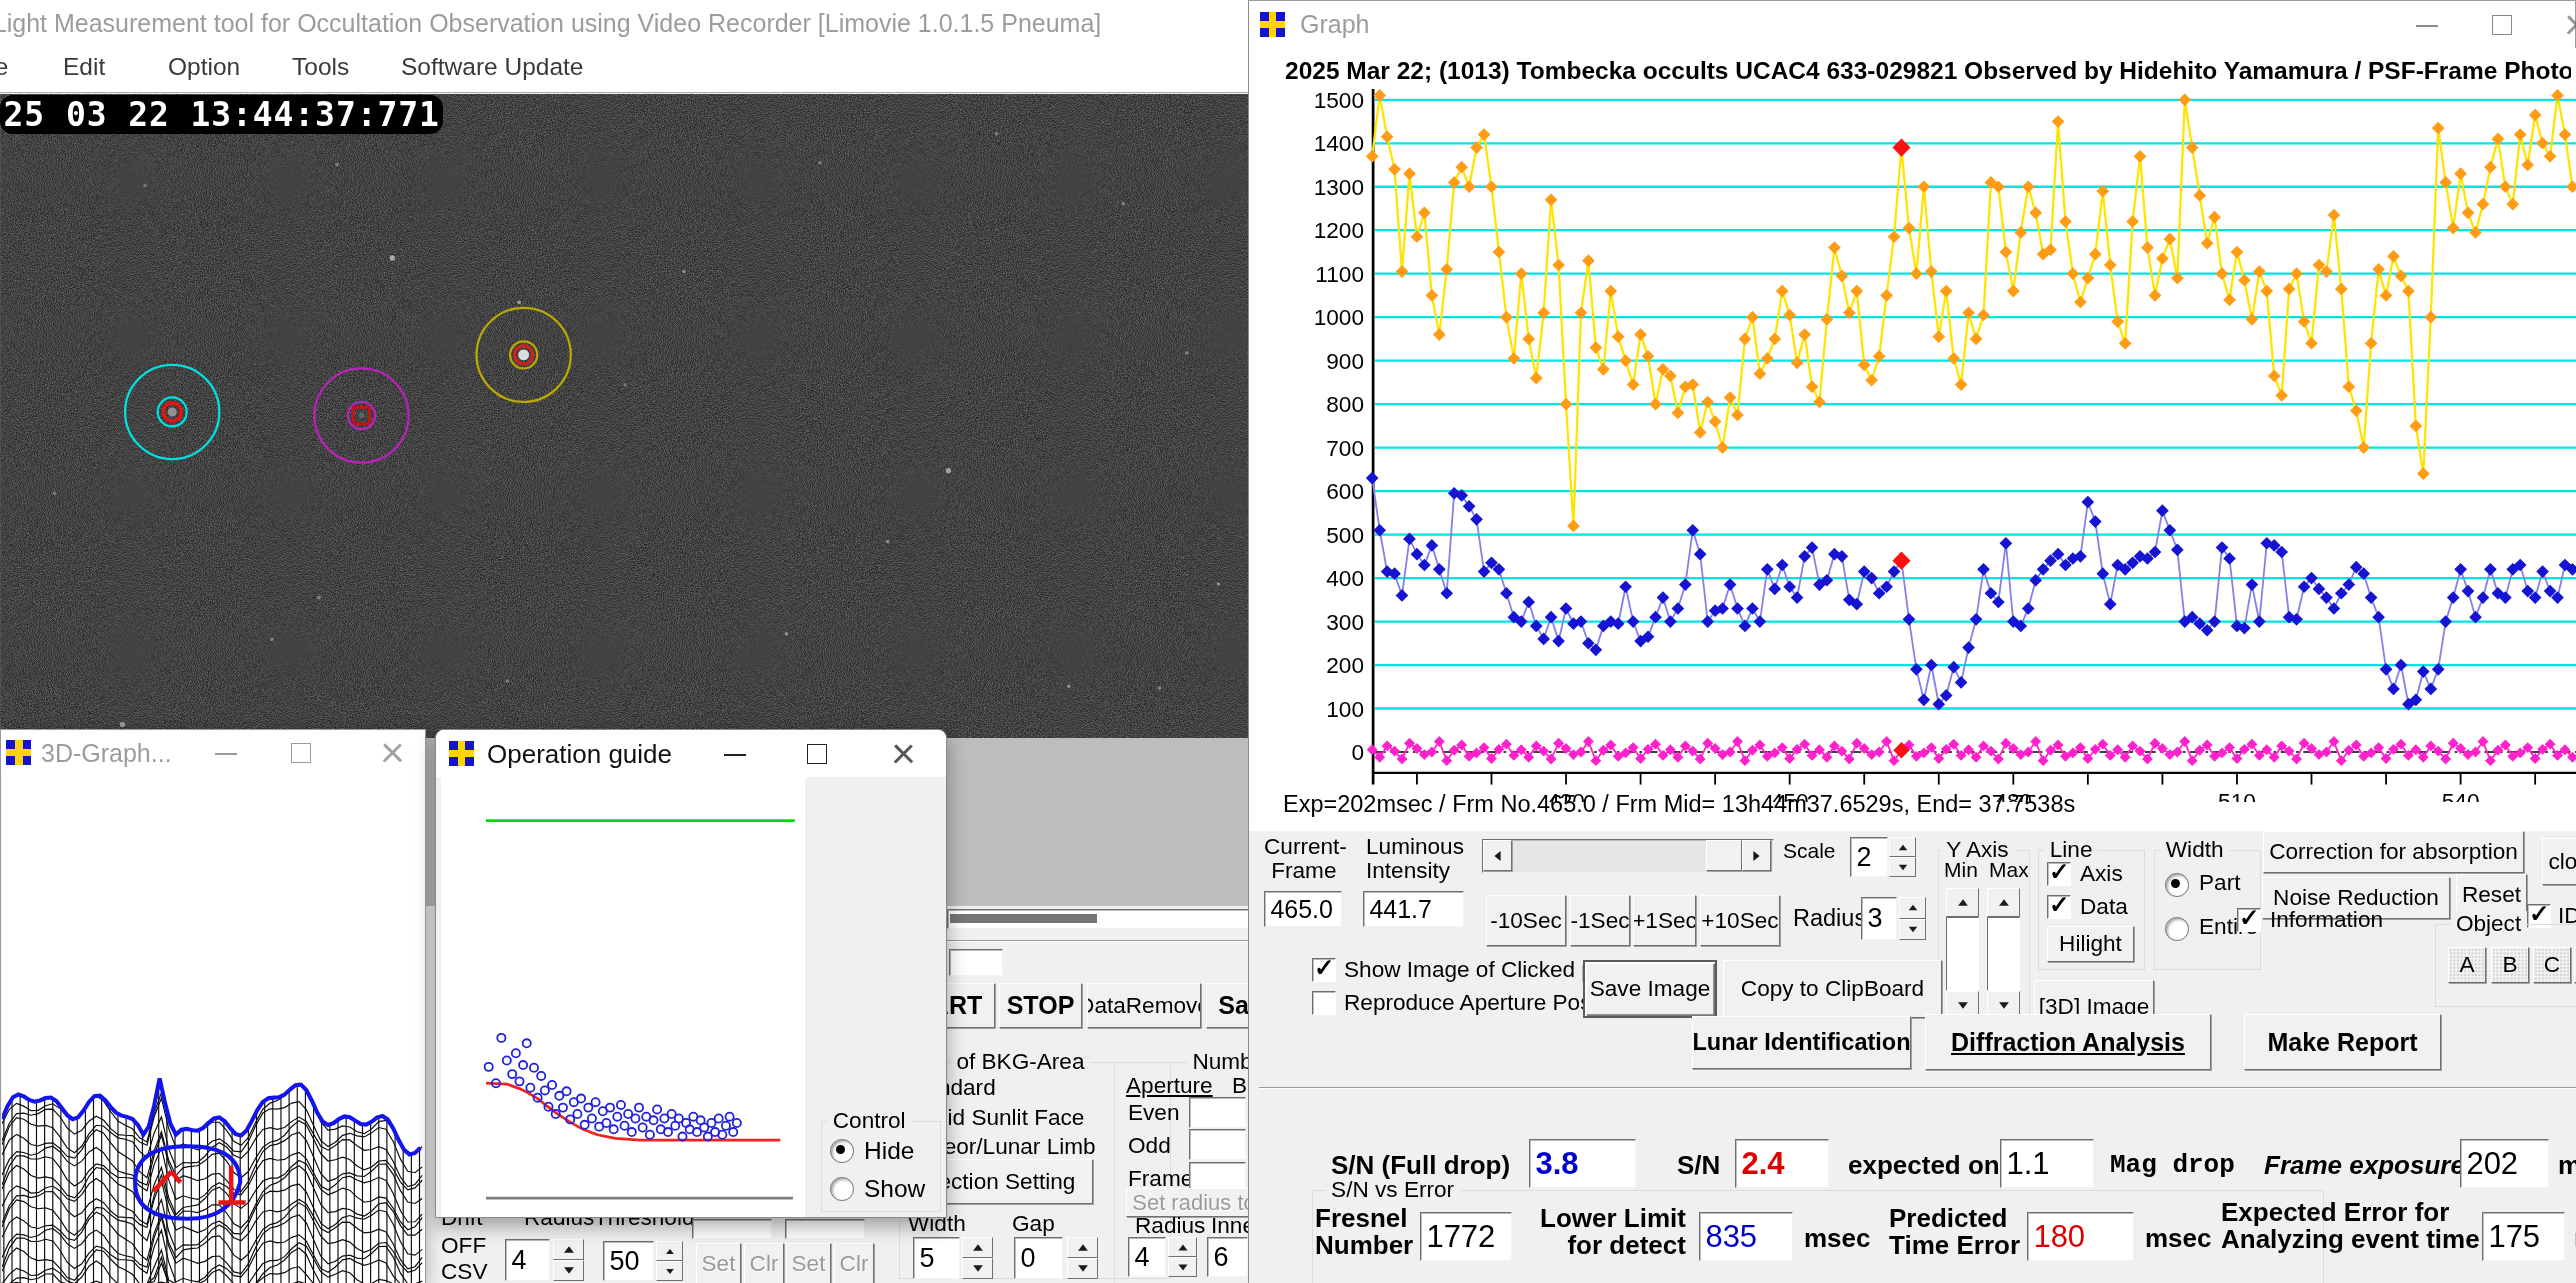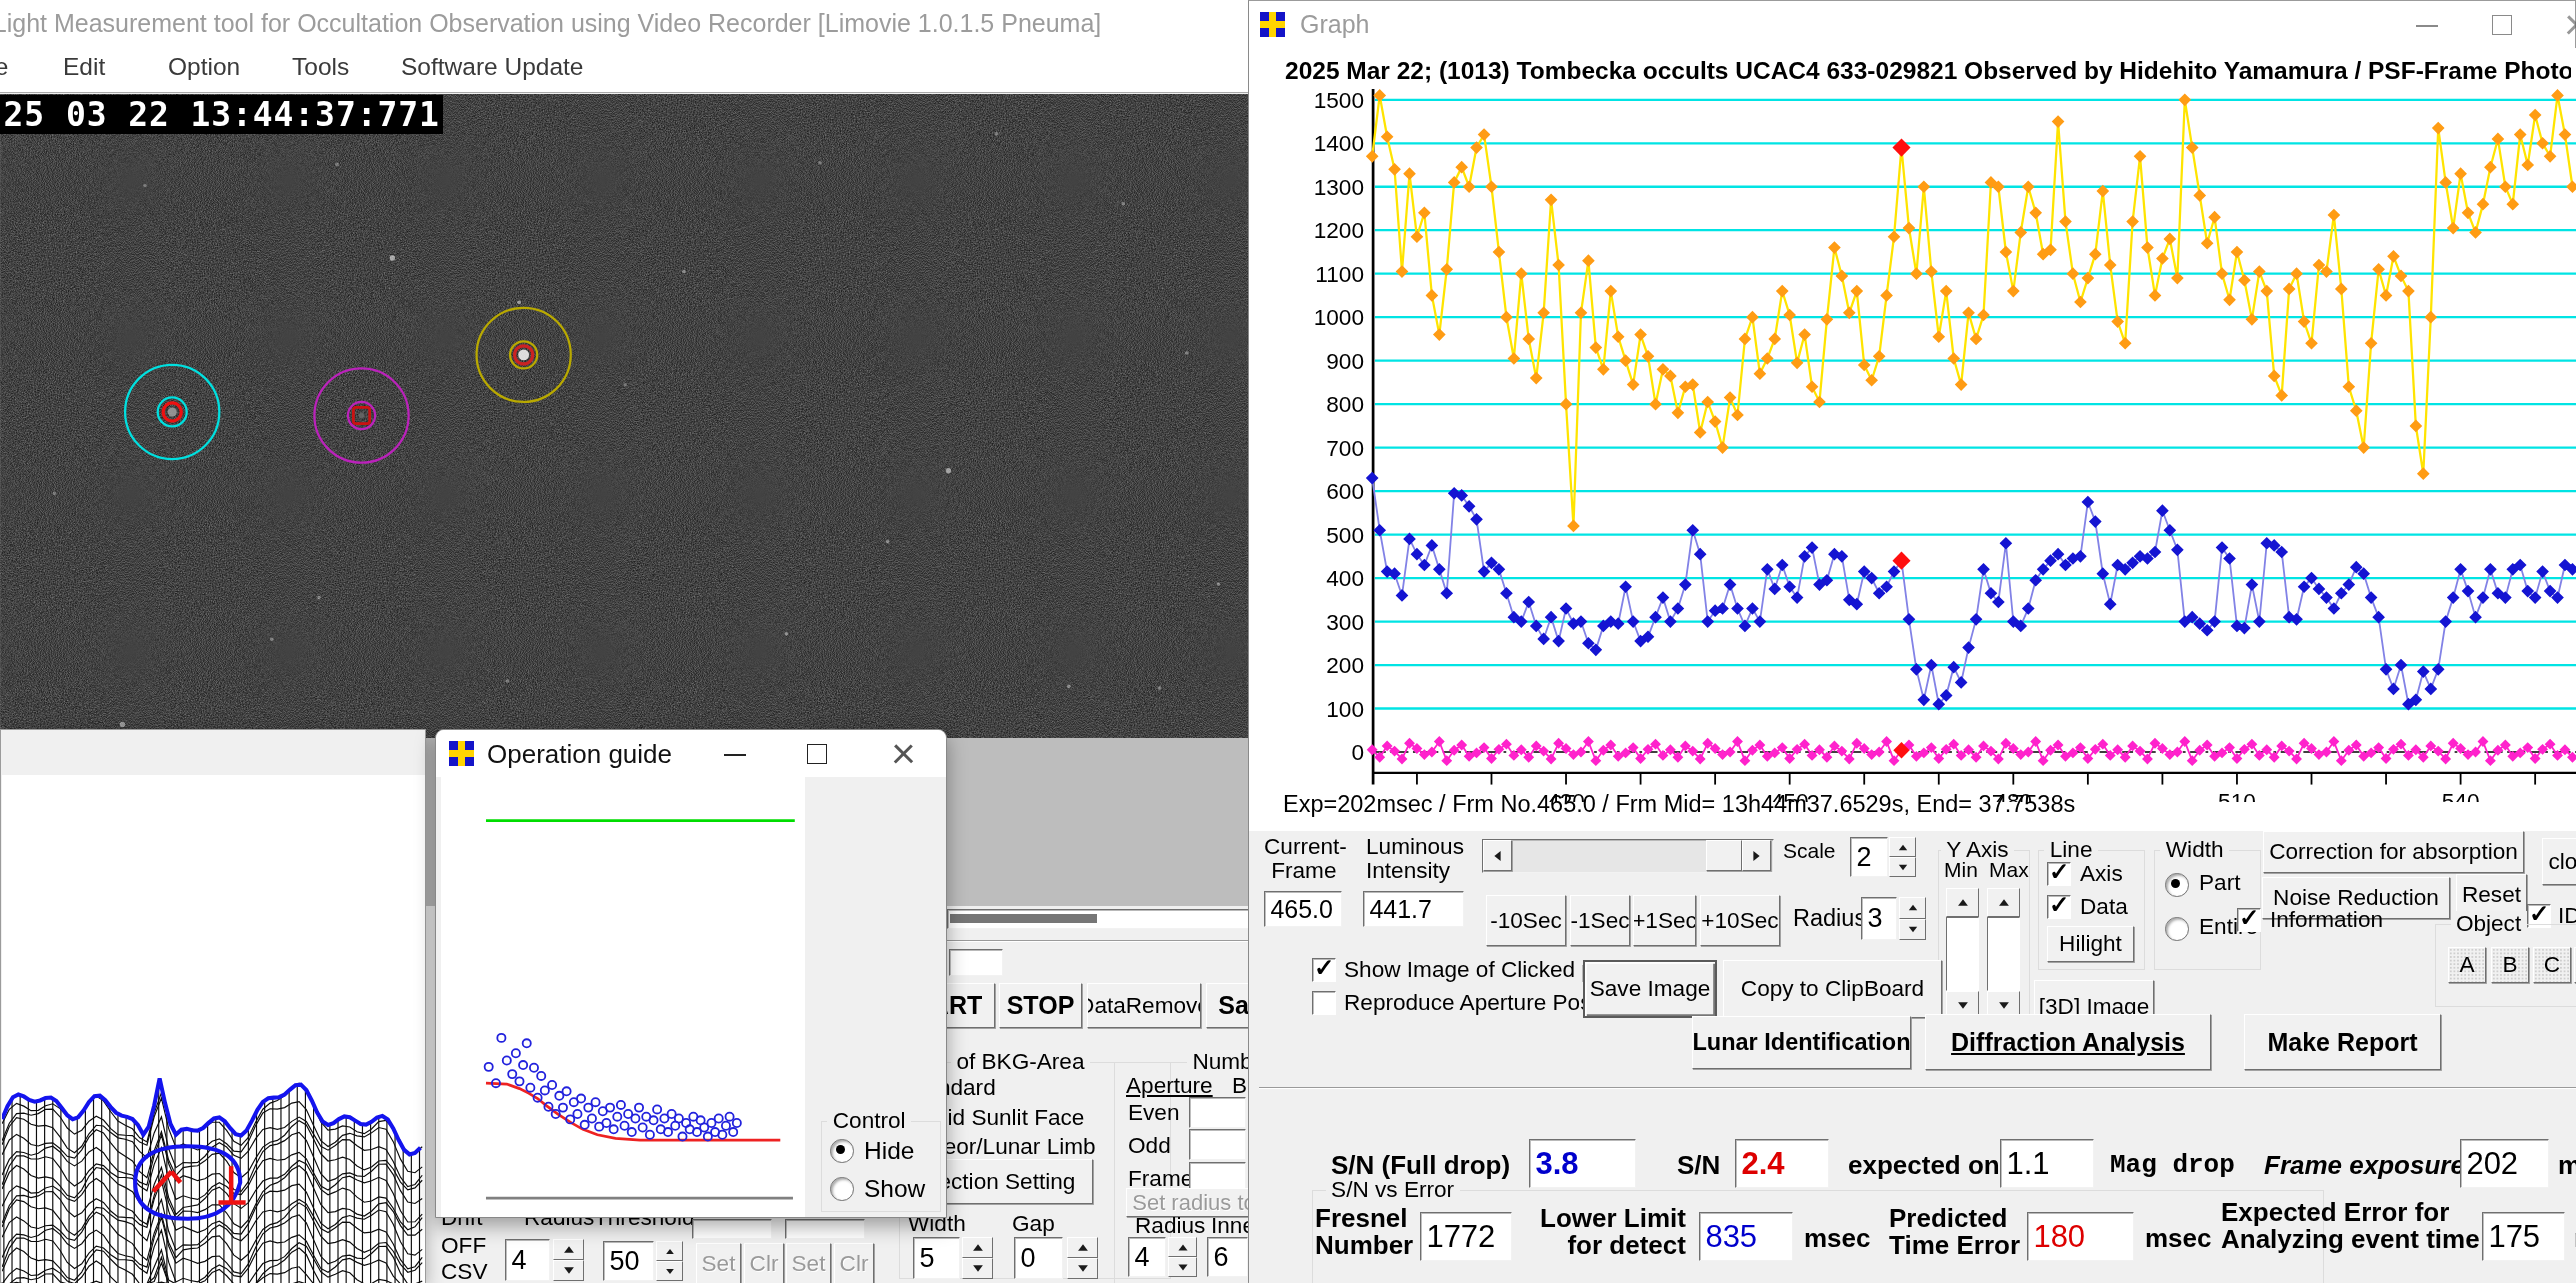--- a/index.html
+++ b/index.html
@@ -106,21 +106,21 @@
         <circle cx="190" cy="455" r="10" fill="none" stroke="#ee1111" stroke-width="3.5"></circle>
         <circle cx="399" cy="459" r="3" fill="#666666" opacity="0.9"></circle>
         <circle cx="399" cy="459" r="52" fill="none" stroke="#bb22bb" stroke-width="2.5"></circle>
         <circle cx="399" cy="459" r="15" fill="none" stroke="#bb22bb" stroke-width="2.5"></circle>
         <rect x="390" y="450" width="18" height="18" rx="3" fill="none" stroke="#cc1111" stroke-width="3"></rect>
         <circle cx="578" cy="392" r="6" fill="#eeeeee" opacity="0.9"></circle>
         <circle cx="578" cy="392" r="52" fill="none" stroke="#b9a900" stroke-width="2.5"></circle>
         <circle cx="578" cy="392" r="15" fill="none" stroke="#b9a900" stroke-width="2.5"></circle>
         <circle cx="578" cy="392" r="10" fill="none" stroke="#cc2222" stroke-width="3.5"></circle>
       </svg>
-    <div class="abs ts" style="left:0;top:95px;">25 03 22 13:44:37:771</div>
+    <div class="abs ts" style="left:0;top:95px;border-radius:13px;">25 03 22 13:44:37:771</div>
 
     <div class="abs" style="left:0;top:738px;width:1252px;height:168px;background:#bdbdbd;"></div>
 
     <div class="fld" style="left:947px;top:909px;width:303px;height:20px;padding:0;">
       <div class="abs" style="left:1.8px;top:3.6px;width:147px;height:9px;background:#767676;"></div>
     </div>
     <div class="groove" style="left:947px;top:940px;width:303px;"></div>
     <div class="fld" style="left:949px;top:949px;width:54px;height:27px;"></div>
 
     <div class="b bold" style="left:888px;top:983px;width:107px;height:45px;font-size:25px;">START</div>
@@ -206,20 +206,27 @@
       </div>
     <div class="fld" style="left:692px;top:1219px;width:80px;height:20px;"></div>
     <div class="fld" style="left:785px;top:1219px;width:80px;height:20px;"></div>
     <div class="b dis" style="left:696px;top:1243px;width:45px;height:41px;">Set</div>
     <div class="b dis" style="left:744px;top:1243px;width:40px;height:41px;">Clr</div>
     <div class="b dis" style="left:786px;top:1243px;width:45px;height:41px;">Set</div>
     <div class="b dis" style="left:834px;top:1243px;width:40px;height:41px;">Clr</div>
   </div>
 
   <div class="win" style="left:0;top:729px;width:426px;height:554px;z-index:10;box-shadow:0 5.4px 16.3px rgba(0,0,0,.3);">
+    <div class="tbar" style="height:45px;border-bottom:0.9px solid #e4e4e4;">
+      <span class="appicon" style="left:5.4px;top:10px;"></span>
+      <div class="ttext gray" style="left:40px;">3D-Graph...</div>
+      <span class="ico-min" style="left:214px;top:22.6px;background:#9a9a9a;"></span>
+      <span class="ico-max" style="left:290px;top:12.7px;border-color:#9a9a9a;"></span>
+      <span class="ico-close" style="left:379px;top:11px;opacity:.55;"></span>
+    </div>
     <div class="abs" style="left:0.9px;top:45px;width:423px;height:508px;background:#fff;"></div>
     <svg id="mesh-svg" class="abs" style="left:0.9px;top:45px;" width="423" height="508" viewBox="0 855 467 561">
         <g stroke="#000000" stroke-width="1.3" fill="none" opacity="0.95">
           <line x1="2" y1="1228.9613477347236" x2="2" y2="1417"></line>
           <line x1="11" y1="1211.0622209515434" x2="11" y2="1417"></line>
           <line x1="20" y1="1207.1068283637974" x2="20" y2="1417"></line>
           <line x1="29" y1="1212.2393704019328" x2="29" y2="1417"></line>
           <line x1="38" y1="1214.5418440724652" x2="38" y2="1417"></line>
           <line x1="47" y1="1211.188178217821" x2="47" y2="1417"></line>
           <line x1="56" y1="1210.9503797251452" x2="56" y2="1417"></line>

